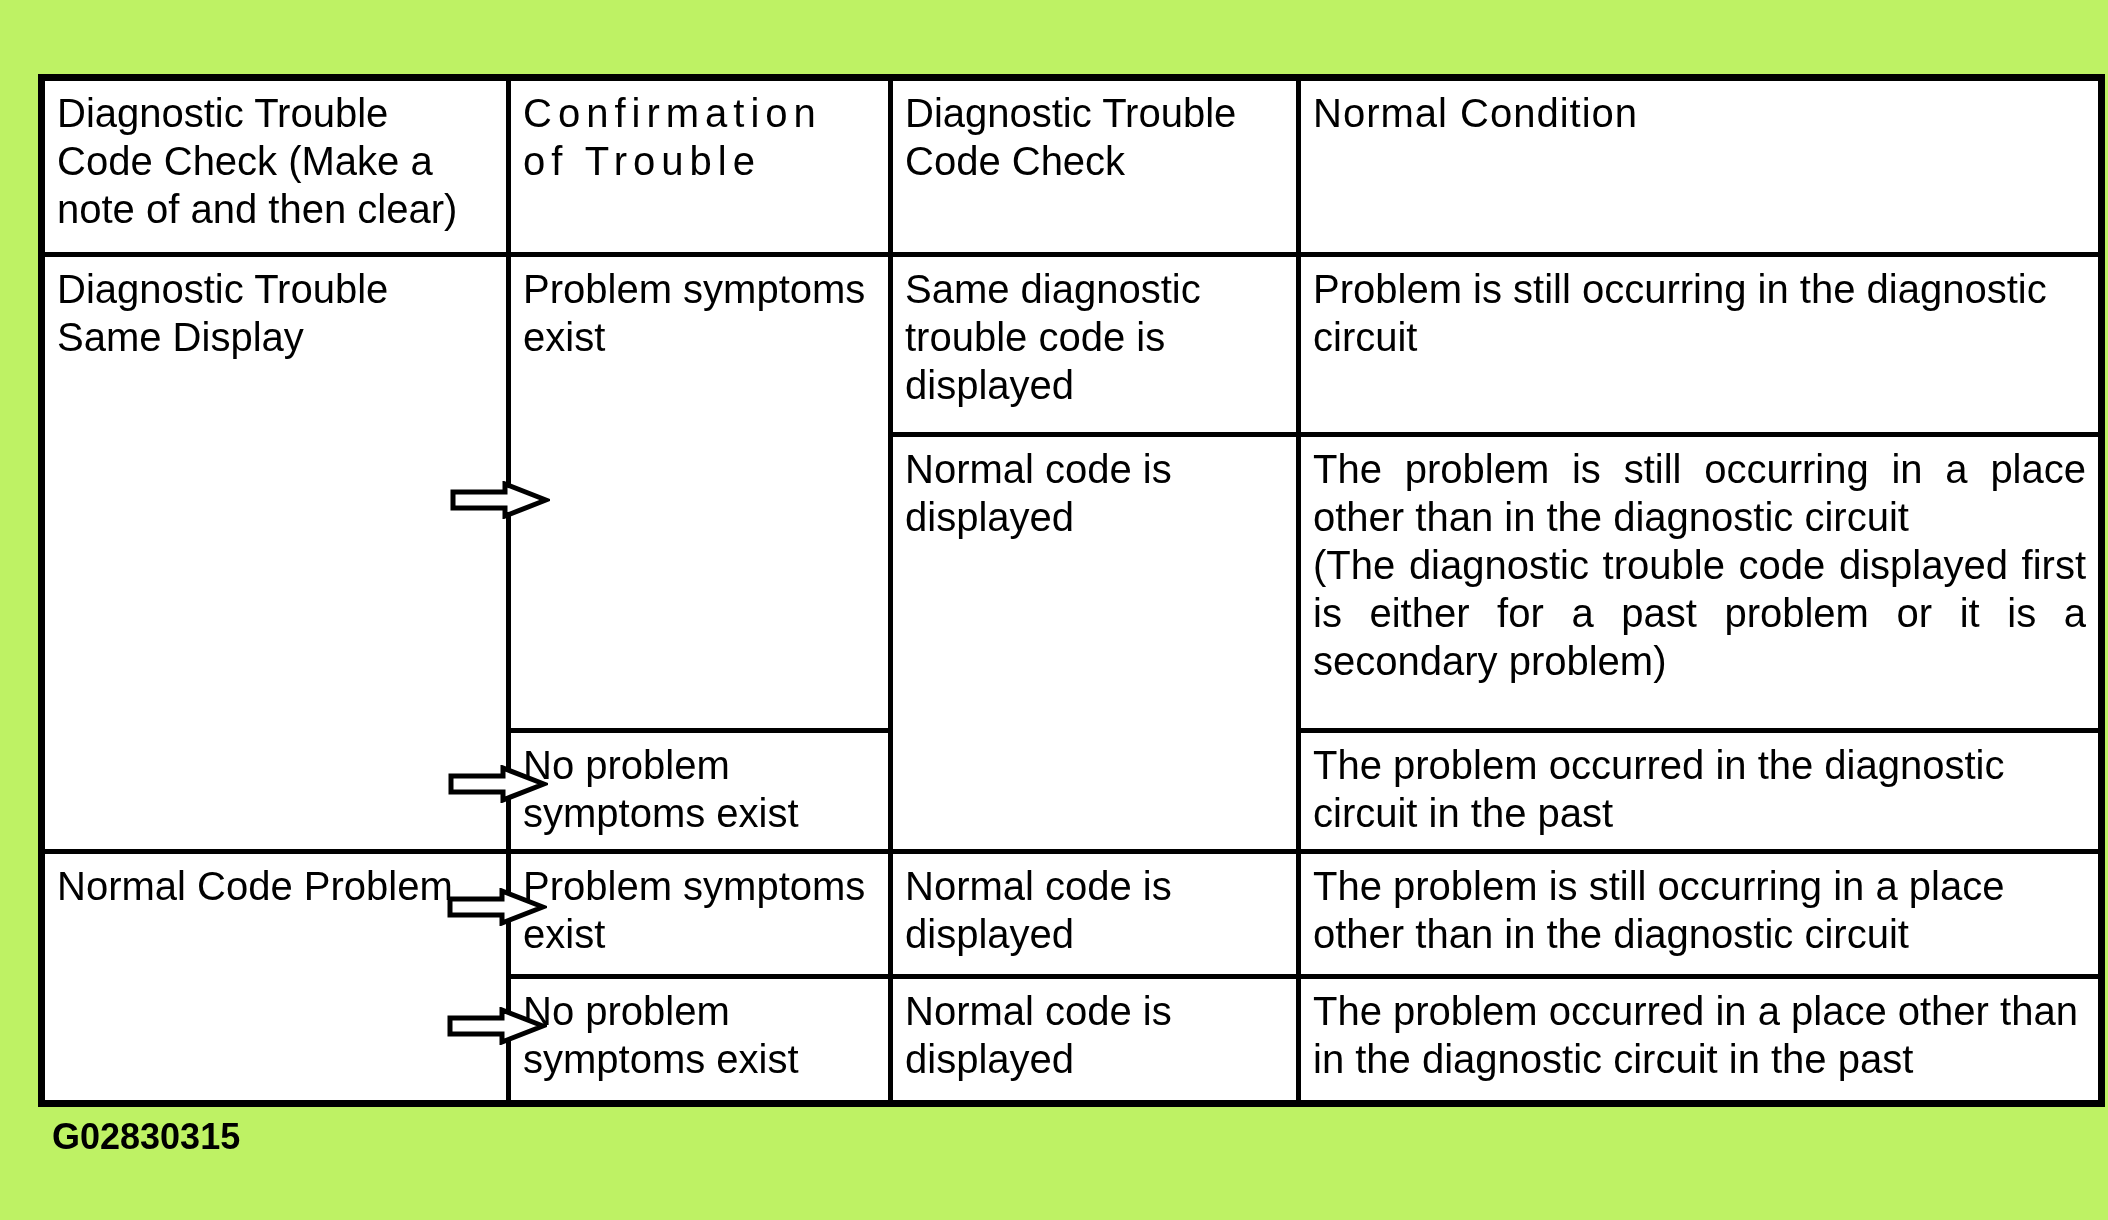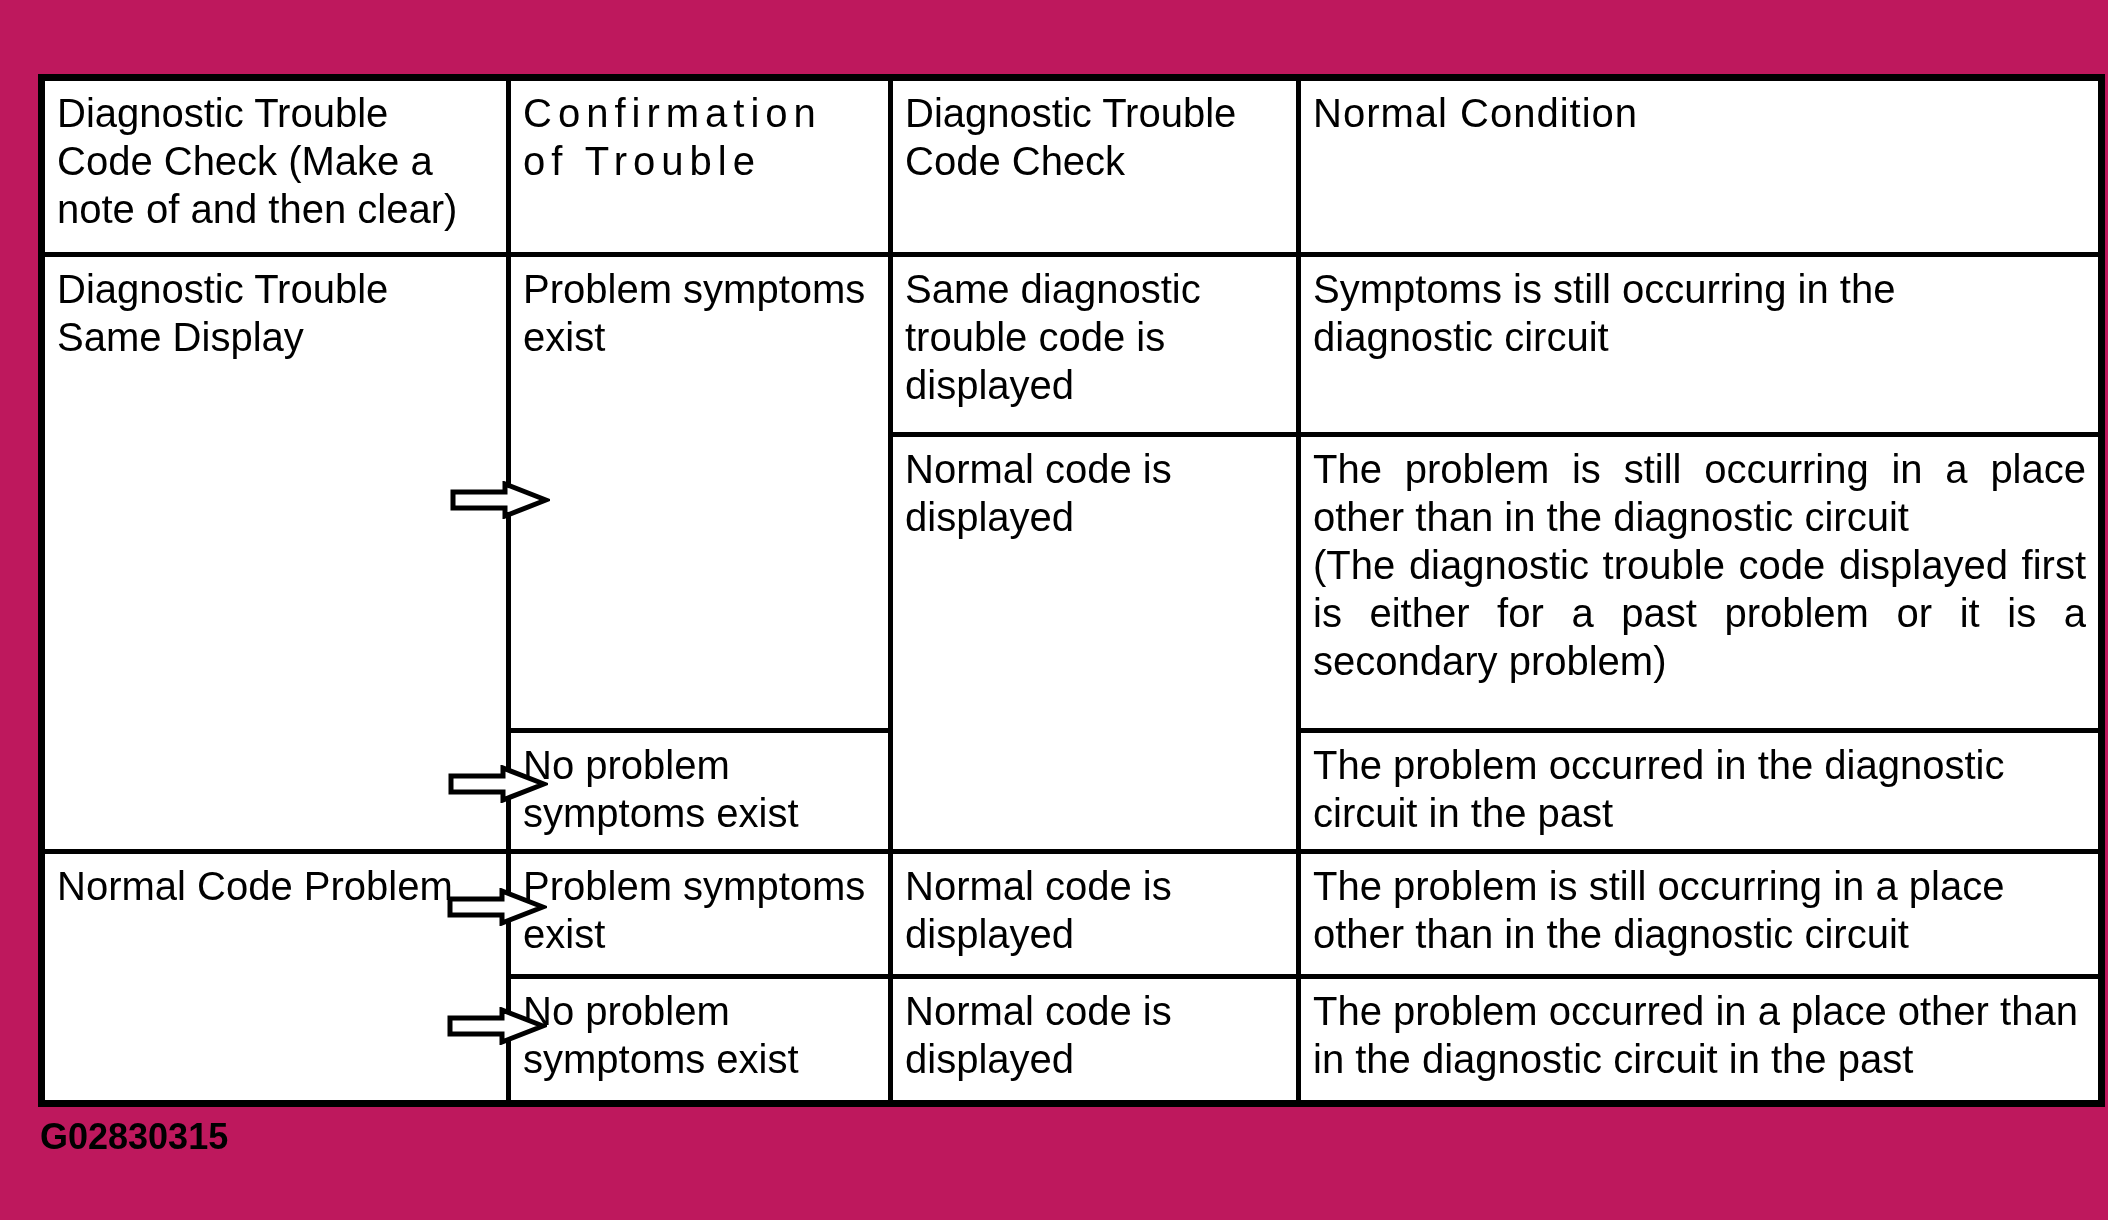--- a/index.html
+++ b/index.html
@@ -1,19 +1,19 @@
 <!DOCTYPE html>
 <html><head>
 <meta charset="utf-8">
 <style>
   html,body{margin:0;padding:0;}
   .page{
     position:relative;
     width:2108px;height:1220px;
-    background:#be185d;
+    background:#bef264;
     font-family:"Liberation Sans", sans-serif;
     color:#000000;
     overflow:hidden;
   }
   table.diag{
     position:absolute;
     left:38px;top:74px;
     width:2060px;
     border-collapse:collapse;
     table-layout:fixed;
@@ -50,21 +50,21 @@
   tr.r-head{height:177px;}
   tr.r-a1{height:180px;}
   tr.r-a2{height:296px;}
   tr.r-a3{height:121px;}
   tr.r-b1{height:125px;}
   tr.r-b2{height:127px;}
   .para{margin:0;}
   .arrow{position:absolute;width:100px;height:38px;z-index:3;}
   .figcode{
     position:absolute;
-    left:40px;top:1116px;
+    left:52px;top:1116px;
     font-size:36px;
     font-weight:bold;
     letter-spacing:0px;
   }
 </style>
 </head>
 <body>
 
 <div class="page">
 
@@ -79,21 +79,21 @@
         <tr class="r-head">
       <th class="hd hd1">Diagnostic Trouble Code Check (Make a note of and then clear)</th>
       <th class="hd hd2">Confirmation of Trouble</th>
       <th class="hd hd3">Diagnostic Trouble Code Check</th>
       <th class="hd hd4">Normal Condition</th>
     </tr>
     <tr class="r-a1">
       <td class="c1" rowspan="3">Diagnostic Trouble Same Display</td>
       <td class="c2" rowspan="2">Problem symptoms exist</td>
       <td class="c3 just">Same diagnostic trouble code is displayed</td>
-      <td class="c4 just">Symptoms is still occurring in the diagnostic circuit</td>
+      <td class="c4 just">Problem is still occurring in the diagnostic circuit</td>
     </tr>
     <tr class="r-a2">
       <td class="c3" rowspan="2">Normal code is displayed</td>
       <td class="c4">
         <div class="para just">The problem is still occurring in a place other than in the diagnostic circuit</div>
         <div class="para just">(The diagnostic trouble code displayed first is either for a past problem or it is a secondary problem)</div>
       </td>
     </tr>
     <tr class="r-a3">
       <td class="c2">No problem symptoms exist</td>

